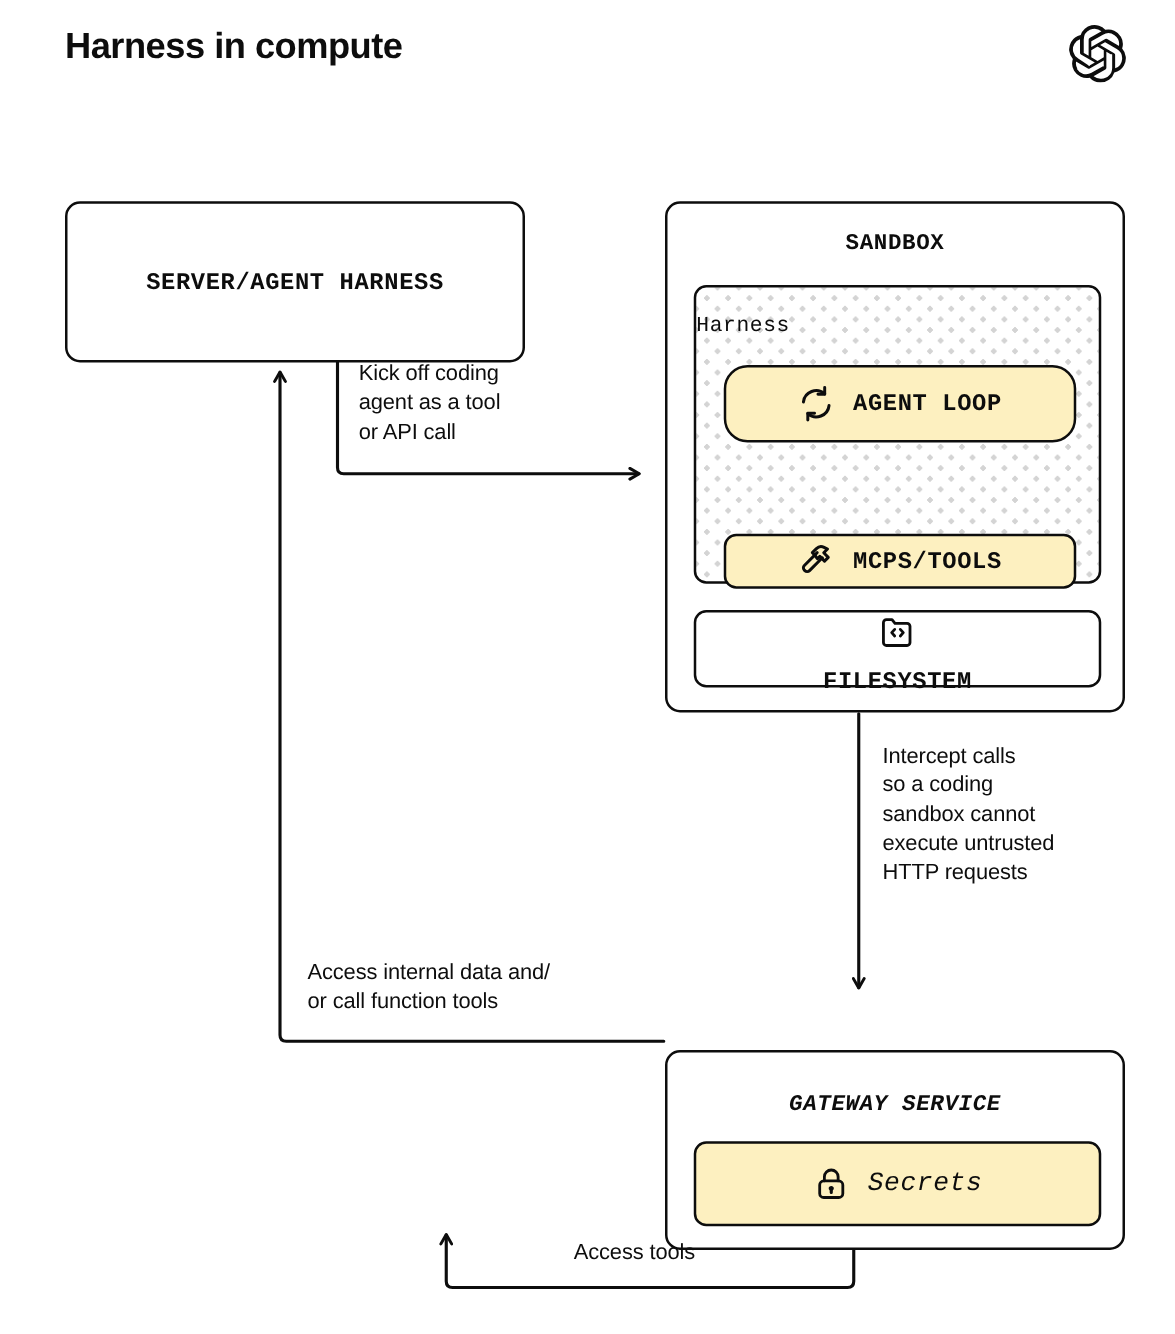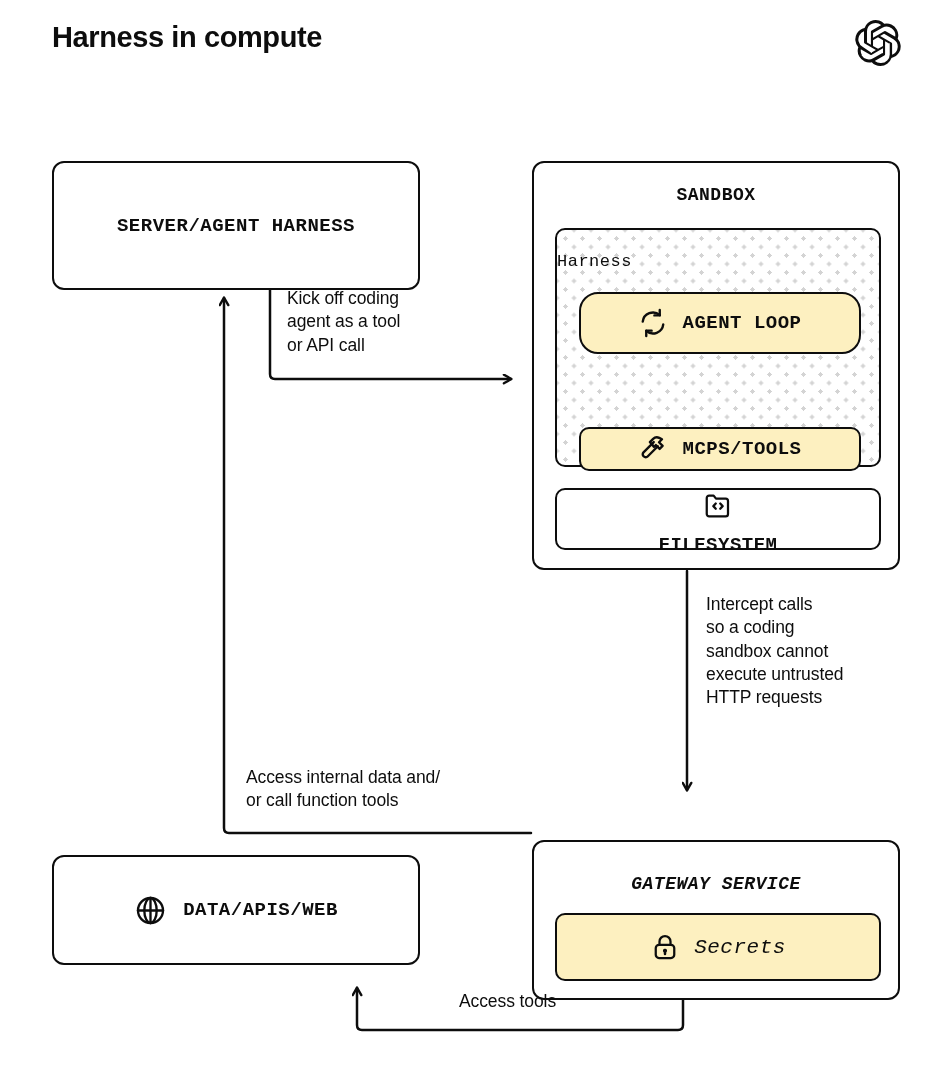--- a/index.html
+++ b/index.html
@@ -292,29 +292,20 @@
     <div class="chip" id="chip-secrets">
       <svg class="icon" width="30" height="30" viewBox="0 0 24 24" fill="none" stroke="#0d0d0d" stroke-width="1.8" stroke-linecap="round" stroke-linejoin="round">
         <rect x="4.6" y="10.2" width="14.8" height="10.6" rx="2.6"></rect>
         <path d="M7.6 10.2V7.6a4.4 4.4 0 0 1 8.8 0v2.6"></path>
         <path d="M12 13.4a1.6 1.6 0 0 1 1 2.9v1.3a1 1 0 0 1-2 0v-1.3a1.6 1.6 0 0 1 1-2.9Z" fill="#0d0d0d" stroke="none"></path>
       </svg>
       <span class="chip-text">Secrets</span>
     </div>
   </div>
 
-  <div class="node" id="node-data">
-    <svg class="icon" width="33" height="33" viewBox="0 0 24 24" fill="none" stroke="#0d0d0d" stroke-width="1.7" stroke-linecap="round" stroke-linejoin="round">
-      <circle cx="12" cy="12" r="9.1"></circle>
-      <line x1="2.9" y1="12" x2="21.1" y2="12"></line>
-      <line x1="12" y1="2.9" x2="12" y2="21.1"></line>
-      <ellipse cx="12" cy="12" rx="4.5" ry="9.1"></ellipse>
-    </svg>
-    <span class="mono-label">DATA/APIS/WEB</span>
-  </div>
 
   <div class="edge-label" id="label-kickoff">Kick off coding
 agent as a tool
 or API call</div>
   <div class="edge-label" id="label-access-int">Access internal data and/
 or call function tools</div>
   <div class="edge-label" id="label-intercept">Intercept calls
 so a coding
 sandbox cannot
 execute untrusted

